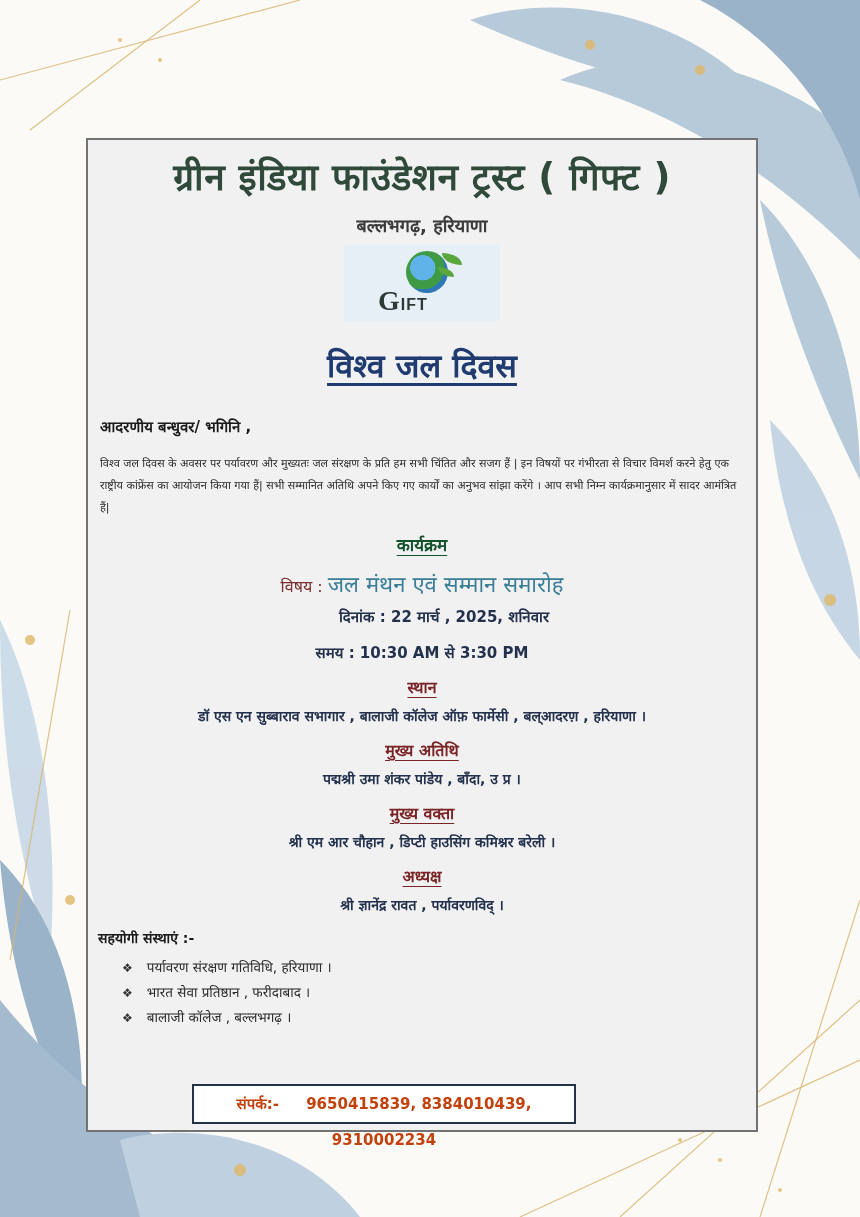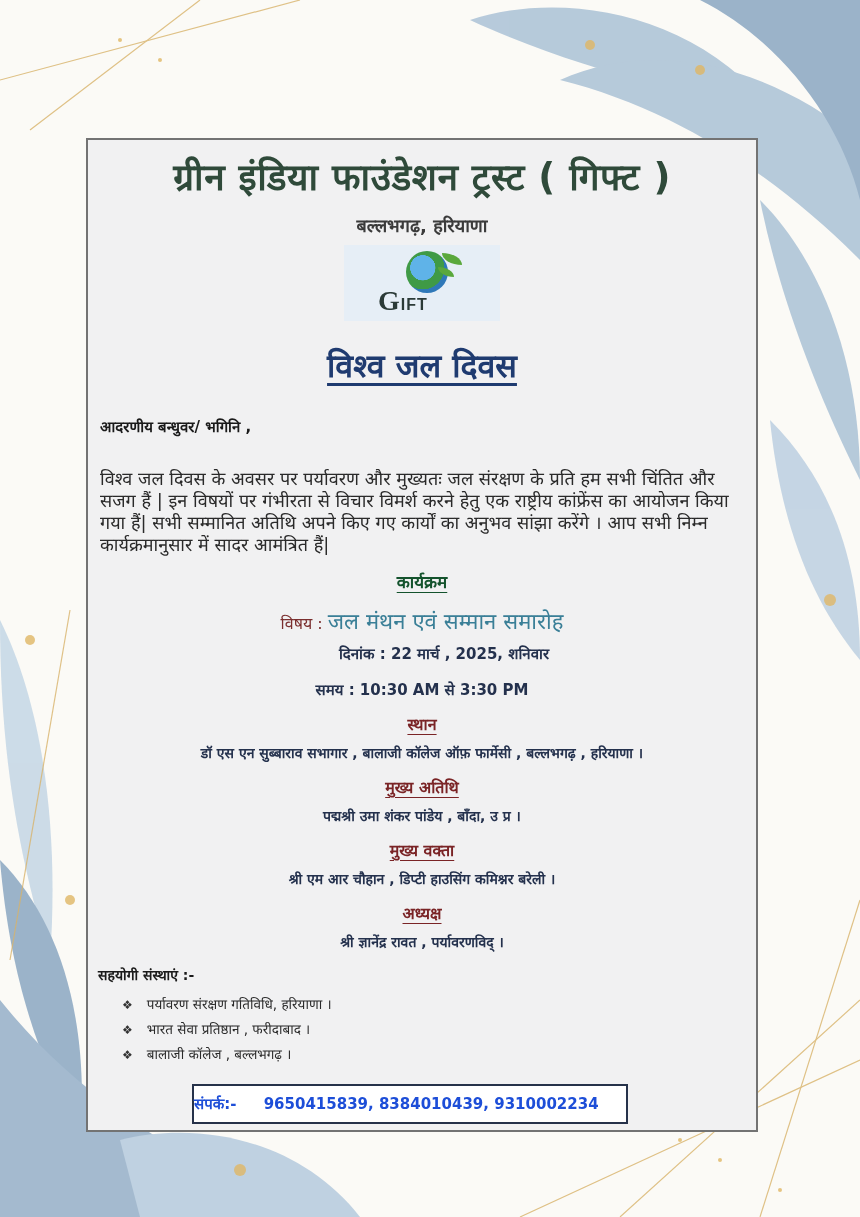--- a/index.html
+++ b/index.html
@@ -20,37 +20,37 @@
     margin:8px auto 0; width:156px; height:76px; background:#e6eef6; position:relative;
   }
   .globe { position:absolute; left:62px; top:6px; width:42px; height:42px; border-radius:50%;
     background:radial-gradient(circle at 40% 40%, #5fb3e8 0 35%, #3f9a46 36% 60%, #2f78b8 61%); }
   .leaf { position:absolute; left:98px; top:8px; width:20px; height:12px; background:#5aa83c; border-radius:0 100% 0 100%; }
   .leaf2 { left:94px; top:22px; width:16px; height:10px; }
   .logo-text { position:absolute; left:34px; top:40px; font-family:"Liberation Serif", serif; font-weight:bold; font-size:28px; color:#2b3a37; letter-spacing:1px; }
   .logo-text small { font-size:16px; font-family:"Liberation Sans", sans-serif; letter-spacing:1px; }
   .headline { margin-top:22px; font-size:32px; font-weight:bold; color:#1f3b70; text-decoration:underline; text-underline-offset:6px; }
   .greeting { text-align:left; margin:30px 0 0 12px; font-size:15px; font-weight:bold; color:#1a1a1a; }
-  .para { text-align:left; margin:32px 12px 0 12px; font-size:18px; line-height:22px; color:#2a2a2a; }
+  .para { text-align:left; margin:17px 12px 0 12px; font-size:11px; line-height:22px; color:#2a2a2a; }
   .sec-red { margin-top:14px; font-size:17px; font-weight:bold; color:#14532d; text-decoration:underline; text-underline-offset:4px; }
   .topic { margin-top:12px; font-size:16px; font-weight:normal; color:#7a2e2e; }
   .topic .big { font-size:22px; color:#3a7f97; }
   .line-bold { font-size:15px; font-weight:bold; color:#24314d; }
   .date { margin-top:8px;padding-left:44px; }
   .time { margin-top:16px; }
   .sec-maroon { margin-top:14px; font-size:16px; font-weight:bold; color:#7a2426; text-decoration:underline; text-underline-offset:4px; }
   .detail { margin-top:8px; font-size:14px; font-weight:bold; color:#24314d; }
   .partners-h { text-align:left; margin:14px 0 0 10px; font-size:14px; font-weight:bold; color:#1a1a1a; }
   .partners { list-style:none; text-align:left; margin:8px 0 12px 34px; padding:0; }
   .partners li { font-size:13.5px; line-height:24px; color:#2a2a2a; }
   .partners .bullet { color:#333; margin-right:14px; font-size:12px; }
   .contact {
-    position:absolute; left:104px; top:944px; width:436px; height:40px; box-sizing:border-box;
-    border:2px solid #26324a; background:#fff; font-size:15px; font-weight:bold; color:#1d4ed8;
-    line-height:36px; text-align:left;
+    position:absolute; left:104px; top:944px; width:384px; height:40px; box-sizing:border-box;
+    border:2px solid #26324a; background:#fff; font-size:15px; font-weight:bold; color:#c2410c;
+    line-height:36px; text-align:center;
   }
   .contact .lbl { margin-right:22px; }
 </style>
 </head>
 <body>
 
 <svg class="bg" width="860" height="1217" viewBox="0 0 860 1217">
   <g fill="#7fa3c4" opacity="0.55">
     <path d="M470 20 C560 -10 700 10 780 120 C700 90 600 80 470 20Z"></path>
     <path d="M560 80 C650 40 760 60 860 140 L860 260 C780 180 680 110 560 80Z"></path>
@@ -107,21 +107,21 @@
     <span class="big">जल मंथन एवं सम्मान समारोह</span>
   </div>
   <div class="line-bold date">
     <span>दिनांक  :</span> <span>22 मार्च , 2025,  शनिवार</span>
   </div>
   <div class="line-bold time">
     <span>समय :</span> <span>10:30 AM से  3:30 PM</span>
   </div>
 
   <div class="sec-maroon">स्थान</div>
-  <div class="detail">डॉ एस एन सुब्बाराव सभागार , बालाजी कॉलेज ऑफ़ फार्मेसी , बल्लभगढ़ , हरियाणा ।</div>
+  <div class="detail">डॉ एस एन सुब्बाराव सभागार , बालाजी कॉलेज ऑफ़ फार्मेसी , बल्आदरण़ , हरियाणा ।</div>
   <div class="sec-maroon">मुख्य अतिथि</div>
   <div class="detail">पद्मश्री उमा शंकर पांडेय , बाँदा, उ प्र ।</div>
   <div class="sec-maroon">मुख्य वक्ता</div>
   <div class="detail">श्री एम आर चौहान , डिप्टी हाउसिंग कमिश्नर बरेली ।</div>
   <div class="sec-maroon">अध्यक्ष</div>
   <div class="detail">श्री ज्ञानेंद्र रावत , पर्यावरणविद् ।</div>
 
   <div class="partners-h">सहयोगी संस्थाएं :-</div>
   <ul class="partners">
     <li><span class="bullet">❖</span><span>पर्यावरण संरक्षण गतिविधि, हरियाणा ।</span></li>

